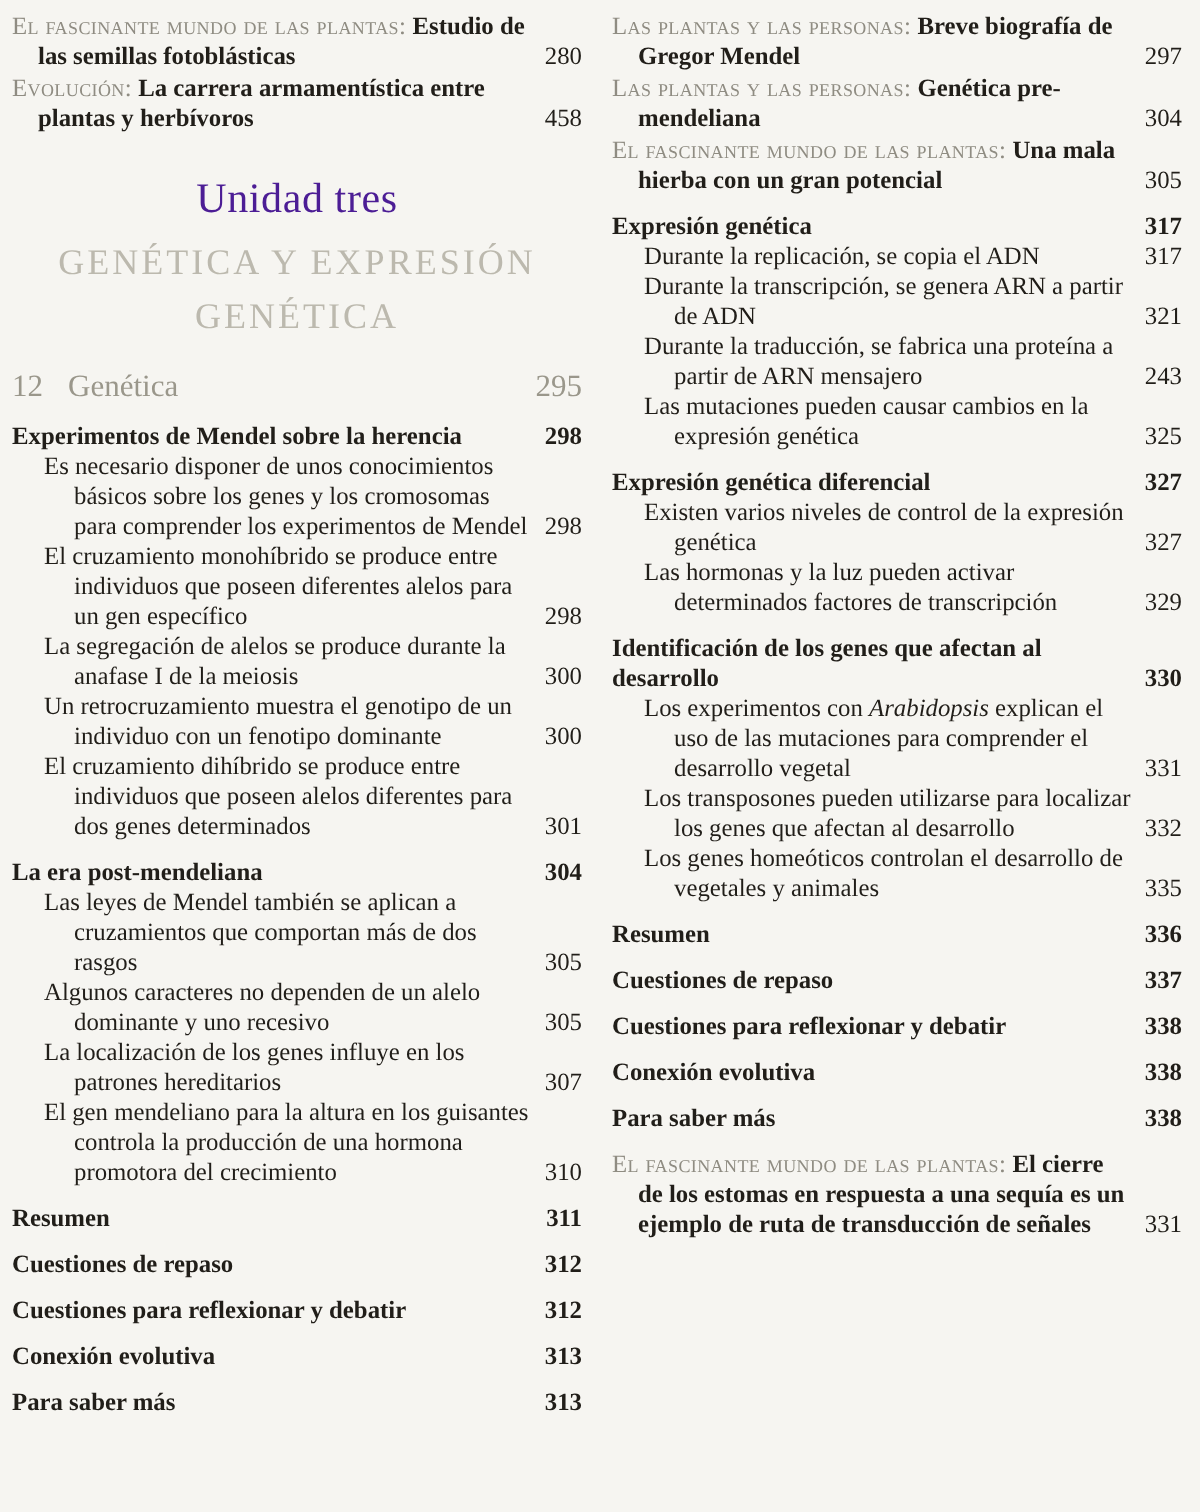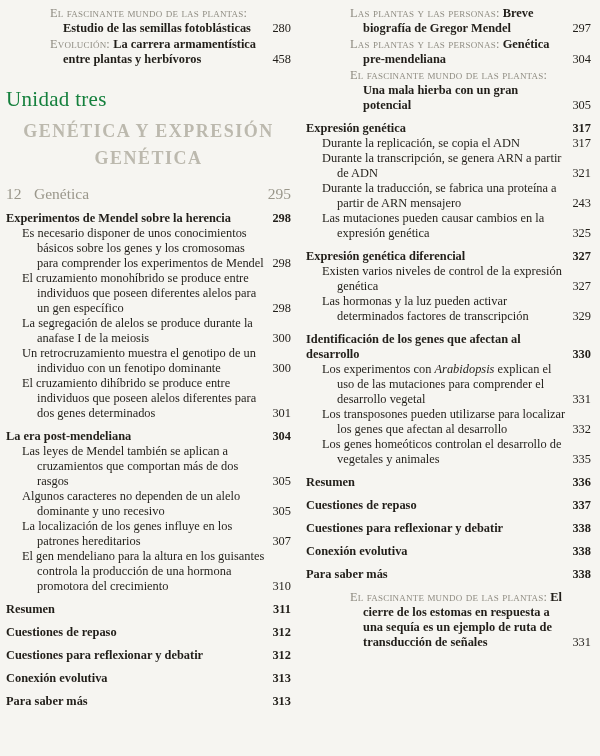--- a/index.html
+++ b/index.html
@@ -15,31 +15,31 @@
   .page { display:flex; gap:15px; padding:5px 9px 2px 6px; height:100%; }
   .col { flex:1; min-width:0; }
 
   .entry { display:flex; }
   .t { flex:1; min-width:0; }
   .p { margin-left:7px; align-self:flex-end; white-space:nowrap; }
 
   .sec { font-weight:700; margin-top:8px; }
   .sub .t { padding-left:31px; text-indent:-15px; }
 
-  .feat { margin-top:1px;margin-left:44px; }
+  .feat { margin-top:1px; }
   .feat .t { padding-left:13px; text-indent:-13px; }
   .label { font-variant:small-caps; color:#8f8c82; letter-spacing:0.2px; }
   .feat .ft { font-weight:700; }
   .gap { margin-top:8px; }
 
   .chap { color:#9a978b; font-size:15.5px; line-height:19px; margin:12px 0 8px; }
   .chap .num { width:28px; flex:0 0 28px; }
 
-  .unit { text-align:left; font-size:21px; line-height:24px; margin-top:20px; color:#15803d; letter-spacing:0.3px; }
-  .unitsub { text-align:center; font-size:18px; line-height:27px; color:#bcb9ae; margin:7px 8px 8px; letter-spacing:1.5px;font-weight:bold; }
+  .unit { text-align:center; font-size:21px; line-height:24px; margin-top:20px; color:#4c1d95; letter-spacing:0.3px; }
+  .unitsub { text-align:center; font-size:18px; line-height:27px; color:#bcb9ae; margin:7px 8px 8px; letter-spacing:1.5px; }
 </style>
 </head>
 <body>
 
 <div class="page">
   <div class="col">
       <div class="entry feat">
         <span class="t"><span class="label">El fascinante mundo de las plantas:</span> <span class="ft">Estudio de las semillas fotoblásticas</span></span>
         <span class="p">280</span>
       </div>

